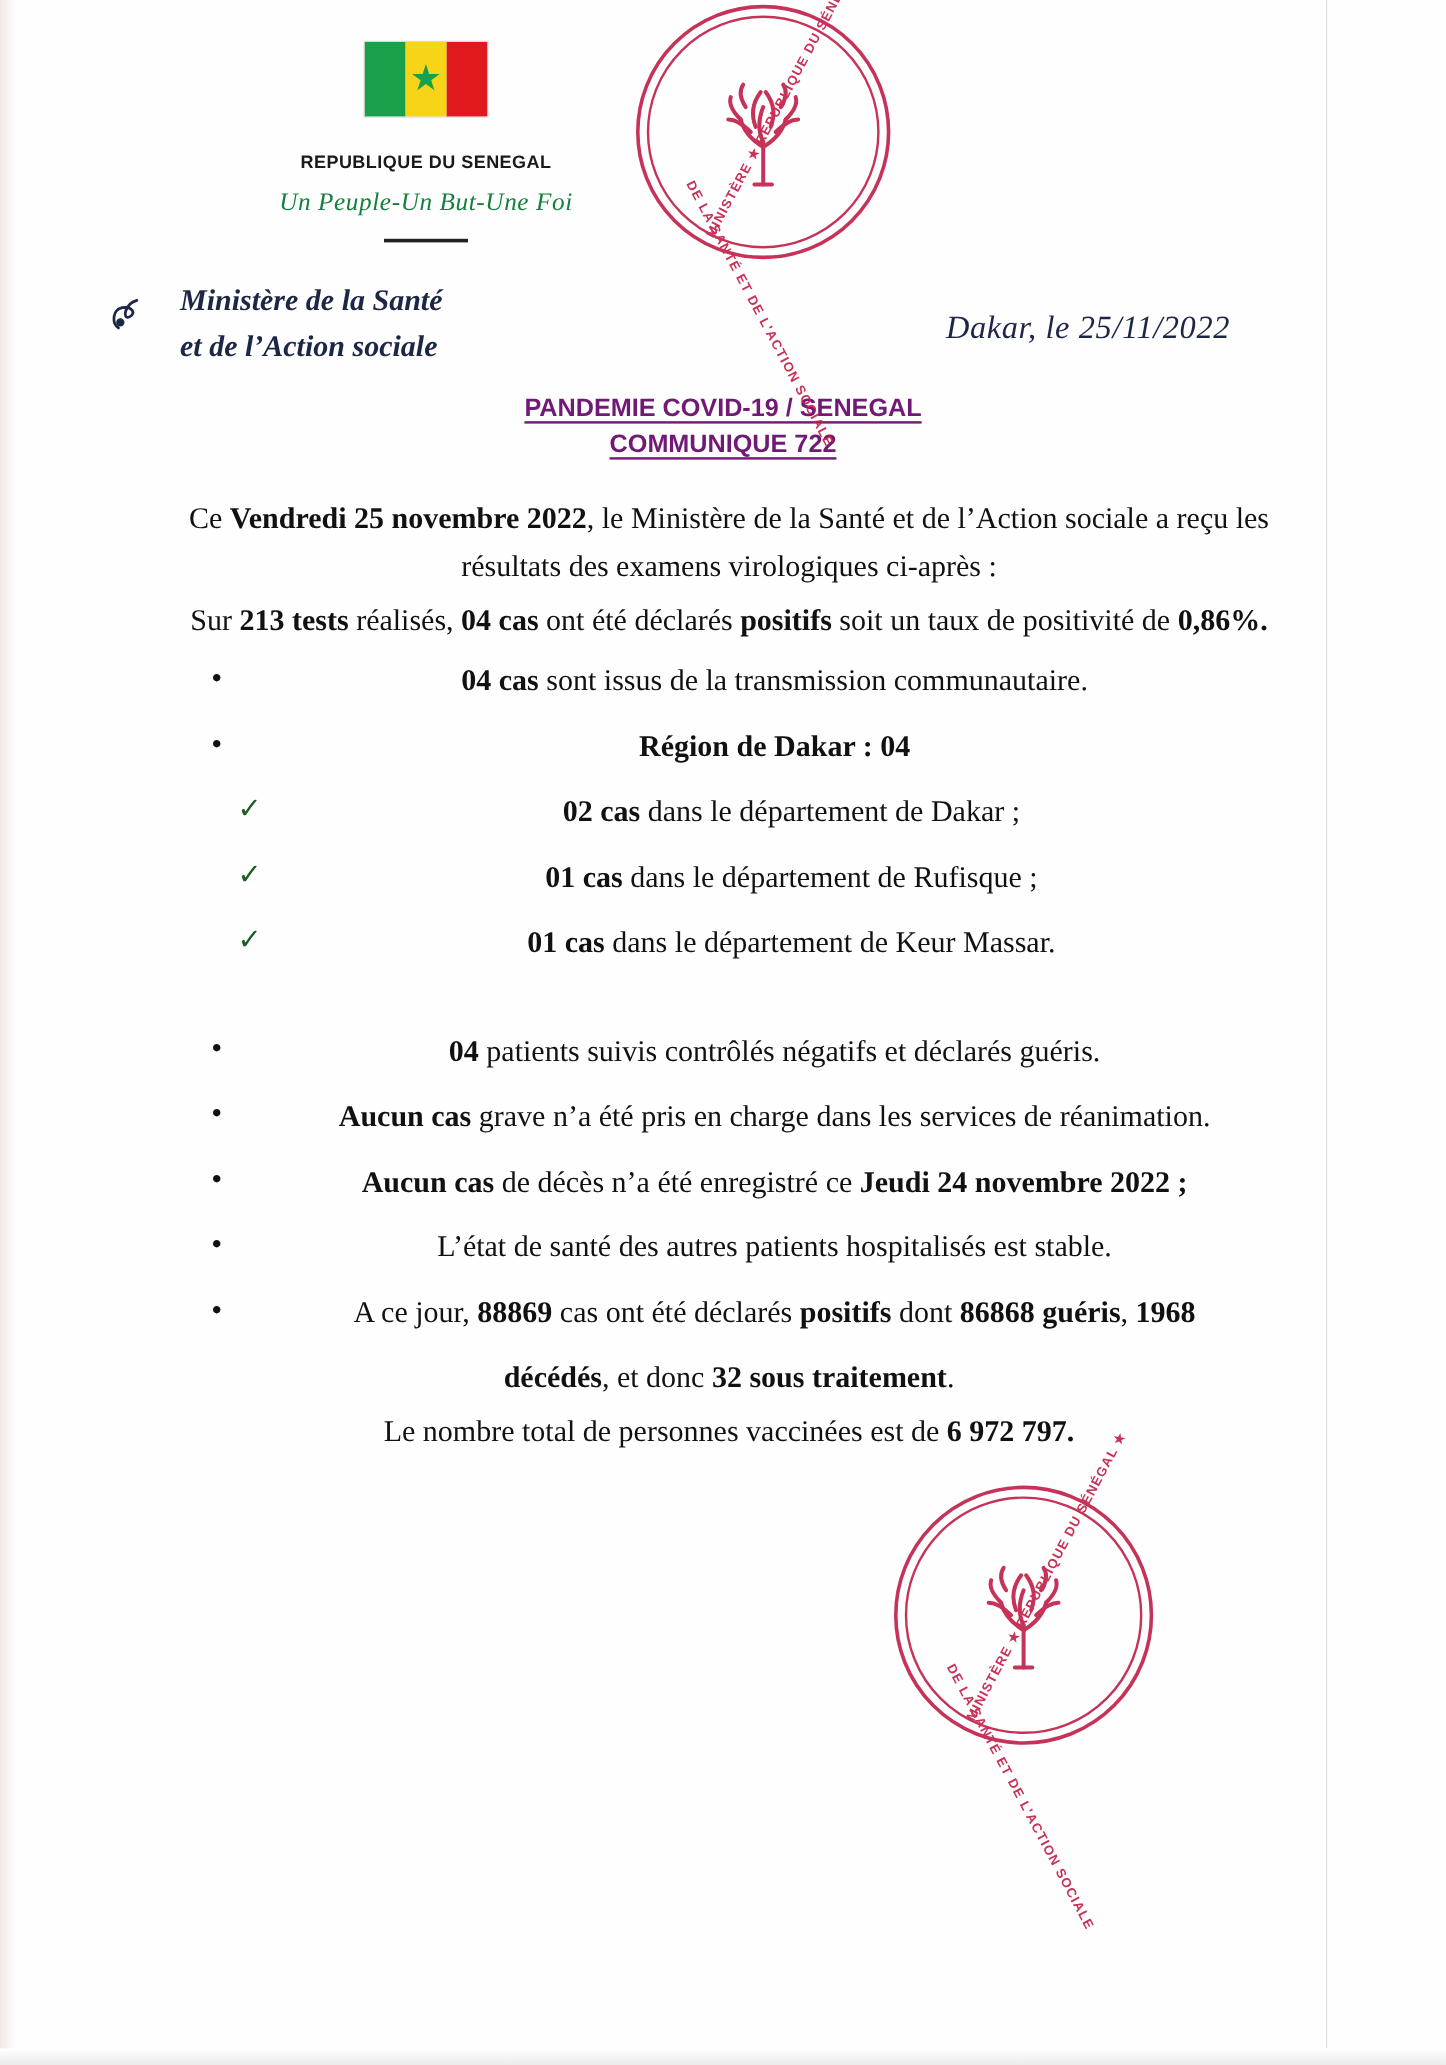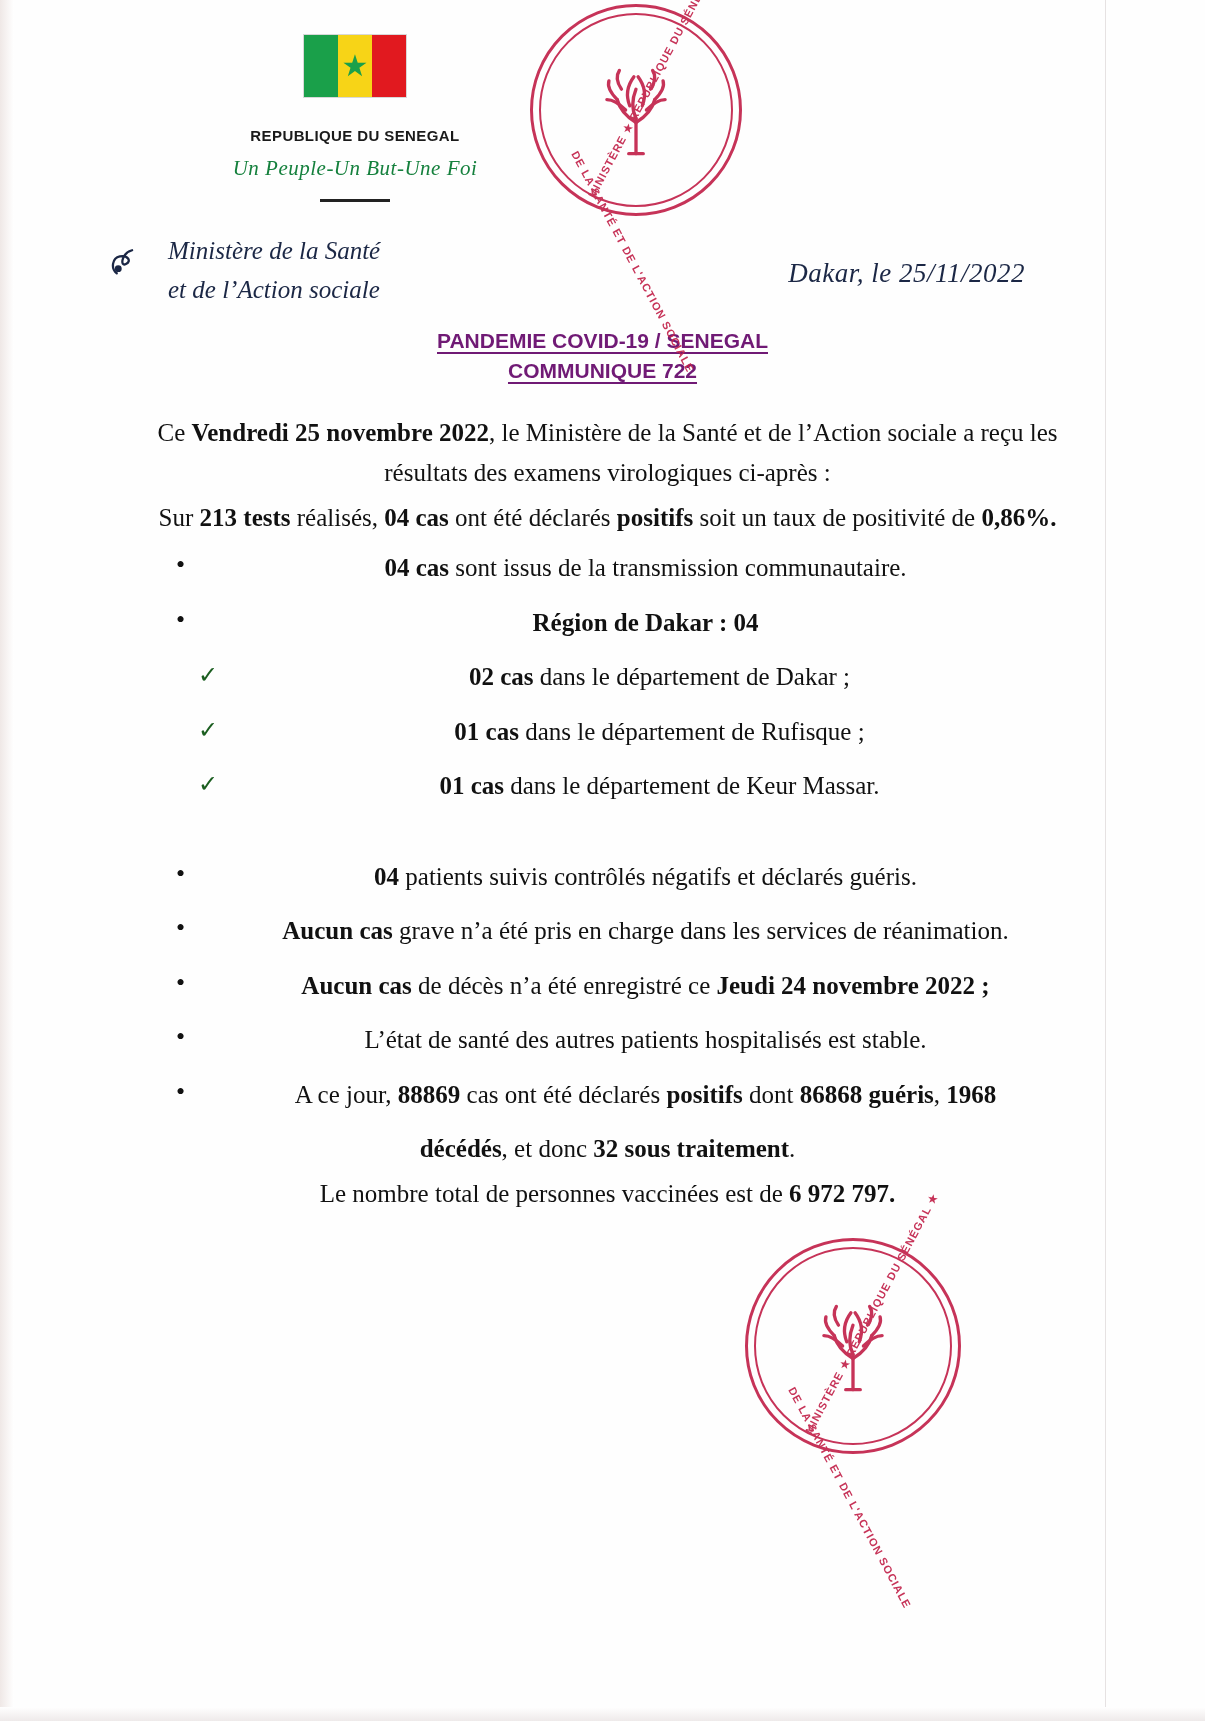--- a/index.html
+++ b/index.html
@@ -75,23 +75,24 @@
   }
   .rule {
     width: 70px;
     height: 3px;
     background: #222;
     margin: 18px auto 0 auto;
   }
 
   .ministry-block {
     position: absolute;
-    left: 106px;
+    left: 88px;
     top: 232px;
     width: 480px;
+    font-weight: bold;
   }
   .ministry-logo {
     position: absolute;
     left: 0;
     top: 6px;
     width: 46px;
     height: 46px;
   }
   .ministry-text {
     margin-left: 62px;

